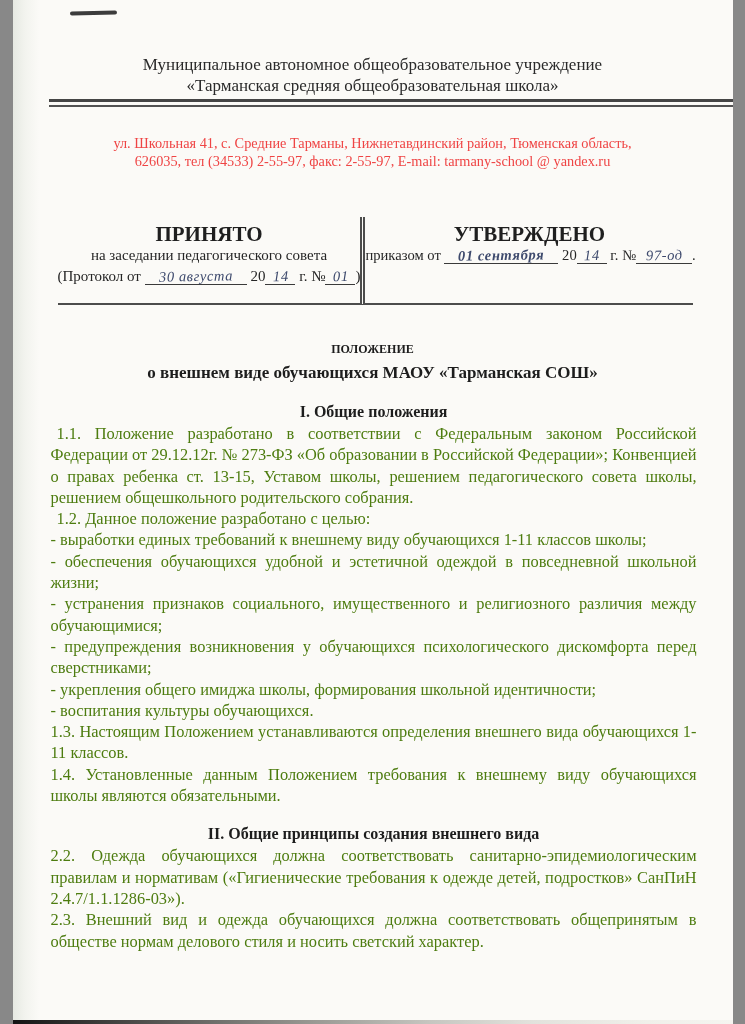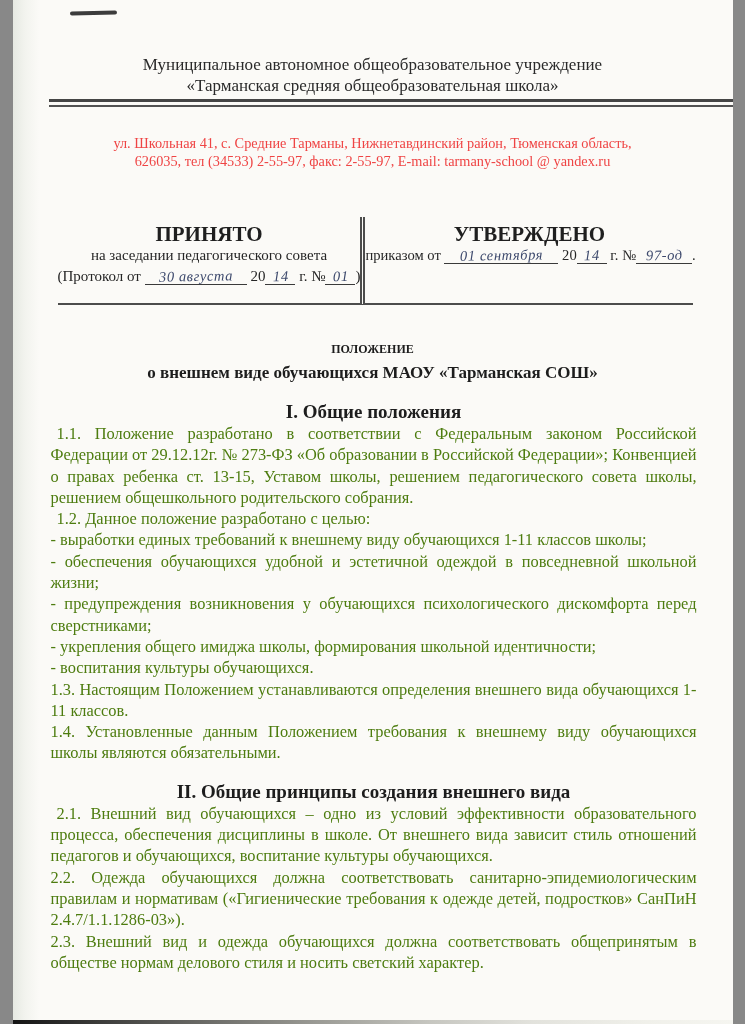--- a/index.html
+++ b/index.html
@@ -68,36 +68,36 @@
     font-style: italic;
     color: #3e4a6d;
     font-size: 14.5px;
     letter-spacing: 0.6px;
     display: inline-block;
     transform: rotate(-1deg);
   }
   .blank-date-l { min-width: 96px; }
   .blank-year  { min-width: 24px; }
   .blank-num-l { min-width: 24px; }
-  .blank-date-r { min-width: 108px; }
+  .blank-date-r { min-width: 108px; font-weight: bold; }
   .blank-num-r { min-width: 50px; }
   .cell-approved .approval-line { font-size: 14.6px; }
 
   
   .doc-title-block { margin-top: 33px; text-align: center; }
   .doc-title { font-weight: bold; font-size: 12px; line-height: 23px; color: #1d1d1d; }
   .doc-subtitle { font-weight: bold; font-size: 17px; line-height: 23px; color: #1d1d1d; }
 
   
   .content { margin: 0 36px 0 38px; }
   .section-heading {
     margin-top: 17px;
     text-align: center;
     font-weight: bold;
-    font-size: 19px;
+    font-size: 16px;
     line-height: 22px;
     color: #1d1d1d;
   }
   .content p {
     margin: 0;
     font-size: 16.4px;
     line-height: 21.3px;
     text-align: justify;
     color: #4d7c0f;
   }
@@ -153,28 +153,28 @@
     <div class="doc-subtitle">о внешнем виде обучающихся МАОУ «Тарманская СОШ»</div>
   </div>
 
   <div class="content">
 
     <div class="section-heading">I. Общие положения</div>
     <p class="indent-sm">1.1. Положение разработано в соответствии с Федеральным законом Российской Федерации от 29.12.12г. № 273-ФЗ «Об образовании в Российской Федерации»; Конвенцией о правах ребенка ст. 13-15, Уставом школы, решением педагогического совета школы, решением общешкольного родительского собрания.</p>
     <p class="indent-sm">1.2. Данное положение разработано с целью:</p>
     <p>- выработки единых требований к внешнему виду обучающихся 1-11 классов школы;</p>
     <p>- обеспечения обучающихся удобной и эстетичной одеждой в повседневной школьной жизни;</p>
+    <p>- устранения признаков социального, имущественного и религиозного различия между обучающимися;</p>
     <p>- предупреждения возникновения у обучающихся психологического дискомфорта перед сверстниками;</p>
     <p>- укрепления общего имиджа школы, формирования школьной идентичности;</p>
     <p>- воспитания культуры обучающихся.</p>
     <p>1.3. Настоящим Положением устанавливаются определения внешнего вида обучающихся 1-11 классов.</p>
     <p>1.4. Установленные данным Положением требования к внешнему виду обучающихся школы являются обязательными.</p>
 
     <div class="section-heading">II. Общие принципы создания внешнего вида</div>
-    <p class="indent-sm">2.1. Внешний вид обучающихся – одно из условий эффективности образовательного процесса, обеспечения дисциплины в школе. От внешнего вида зависит стиль отношений педагогов и обучающихся, воспитание культуры обучающихся.</p>
     <p>2.2. Одежда обучающихся должна соответствовать санитарно-эпидемиологическим правилам и нормативам («Гигиенические требования к одежде детей, подростков» СанПиН 2.4.7/1.1.1286-03»).</p>
     <p>2.3. Внешний вид и одежда обучающихся должна соответствовать общепринятым в обществе нормам делового стиля и носить светский характер.</p>
 
   </div>
 
   <div class="edge-bottom"></div>
 
 </div>
 
 </body></html>

